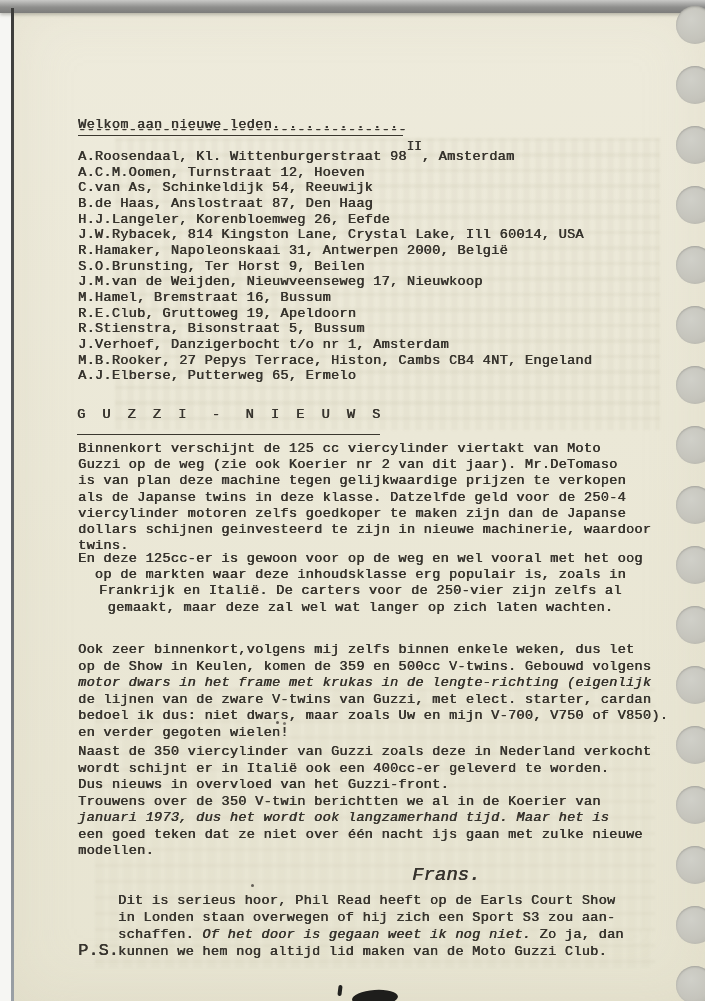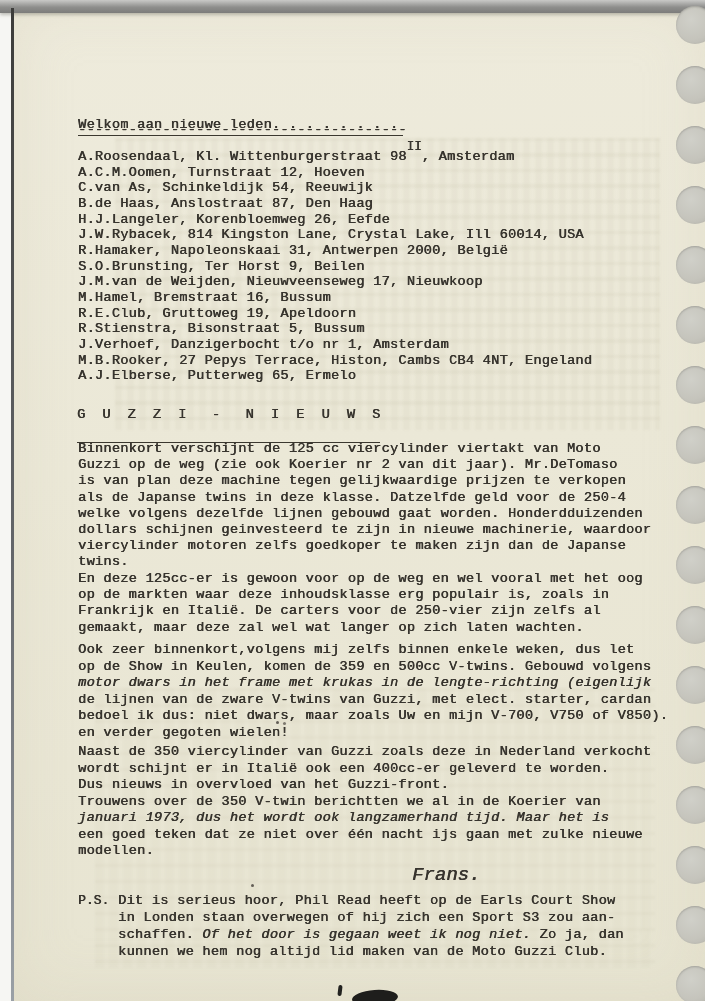--- a/index.html
+++ b/index.html
@@ -34,32 +34,32 @@
 
   .title-block{position:absolute;left:78px;top:117px;}
   .title{font-size:13.6px;line-height:15px;letter-spacing:.02em;white-space:pre;}
   .title-dashes{font-size:13.6px;line-height:10px;margin-top:-7px;letter-spacing:.02em;white-space:pre;overflow:hidden;width:328px;}
   .title-rule{width:325px;border-bottom:1.7px solid #3b382f;margin-top:0;}
 
   .members{position:absolute;left:78px;top:149px;font-size:13.6px;line-height:15.65px;letter-spacing:.02em;}
 
   .guzzi-heading{
     position:absolute;left:77px;top:407px;font-size:13.6px;letter-spacing:.02em;
-    white-space:pre;padding-bottom:20px;border-bottom:1.8px solid #3b382f;
+    white-space:pre;padding-bottom:12px;border-bottom:1.8px solid #3b382f;
   }
   .para{position:absolute;left:78px;font-size:13.6px;letter-spacing:.02em;}
   .lh162{line-height:16.2px;}
   .lh165{line-height:16.5px;}
   #para1{top:441px;}
-  #para2{top:571px;}
+  #para2{top:551px;text-align:center;}
   #para3{top:642px;}
   #para4{top:744px;}
 
   .signature{position:absolute;left:412px;top:864px;font-size:19px;font-style:italic;}
-  .ps-label{position:absolute;left:78px;top:893px;font-size:13px;}
+  .ps-label{position:absolute;left:78px;top:941px;font-size:17px;}
   .ps-lines{position:absolute;left:118px;top:893px;font-size:13.6px;line-height:16.9px;letter-spacing:.02em;}
 
   .ghost{position:absolute;filter:blur(1.1px);pointer-events:none;}
   .g1{left:115px;top:138px;width:545px;height:292px;opacity:.55;
       background:
         repeating-linear-gradient(90deg, rgba(150,142,110,.10) 0 7px, transparent 7px 12px),
         repeating-linear-gradient(180deg, rgba(150,142,110,.13) 0 3px, transparent 3px 15.5px);}
   .g2{left:95px;top:688px;width:560px;height:280px;opacity:.42;
       background:
         repeating-linear-gradient(90deg, rgba(150,142,110,.09) 0 9px, transparent 9px 14px),
@@ -125,23 +125,22 @@
     <div class="tline"><span>A.J.Elberse, Putterweg 65, Ermelo</span></div>
   </div>
 
 <div class="guzzi-heading ink">G  U  Z  Z  I   -   N  I  E  U  W  S</div>
 
 <div class="para ink lh162" id="para1">
     <div class="tline"><span>Binnenkort verschijnt de 125 cc viercylinder viertakt van Moto</span></div>
     <div class="tline"><span>Guzzi op de weg (zie ook Koerier nr 2 van dit jaar). Mr.DeTomaso</span></div>
     <div class="tline"><span>is van plan deze machine tegen gelijkwaardige prijzen te verkopen</span></div>
     <div class="tline"><span>als de Japanse twins in deze klasse. Datzelfde geld voor de 250-4</span></div>
-    <div class="tline"><span>welke volgens dezelfde lijnen gebouwd gaat worden. Honderdduizenden</span></div>
+    <div class="tline"><span>viercylinder motoren zelfs goedkoper te maken zijn dan de Japanse</span></div>
     <div class="tline"><span>dollars schijnen geinvesteerd te zijn in nieuwe machinerie, waardoor</span></div>
-    <div class="tline"><span>viercylinder motoren zelfs goedkoper te maken zijn dan de Japanse</span></div>
     <div class="tline"><span>twins.</span></div>
   </div>
 <div class="para ink lh162" id="para2">
     <div class="tline"><span>En deze 125cc-er is gewoon voor op de weg en wel vooral met het oog</span></div>
     <div class="tline"><span>op de markten waar deze inhoudsklasse erg populair is, zoals in</span></div>
     <div class="tline"><span>Frankrijk en Italië. De carters voor de 250-vier zijn zelfs al</span></div>
     <div class="tline"><span>gemaakt, maar deze zal wel wat langer op zich laten wachten.</span></div>
   </div>
 <div class="para ink lh165" id="para3">
     <div class="tline"><span>Ook zeer binnenkort,volgens mij zelfs binnen enkele weken, dus let</span></div>

